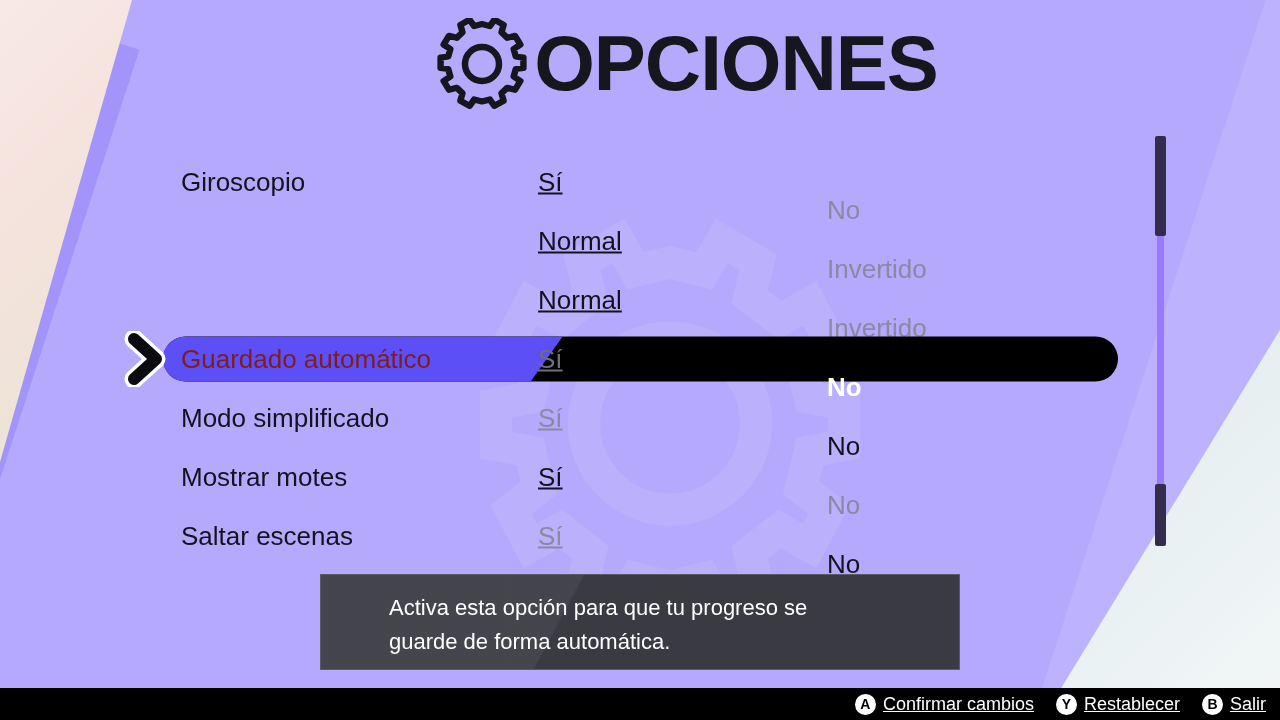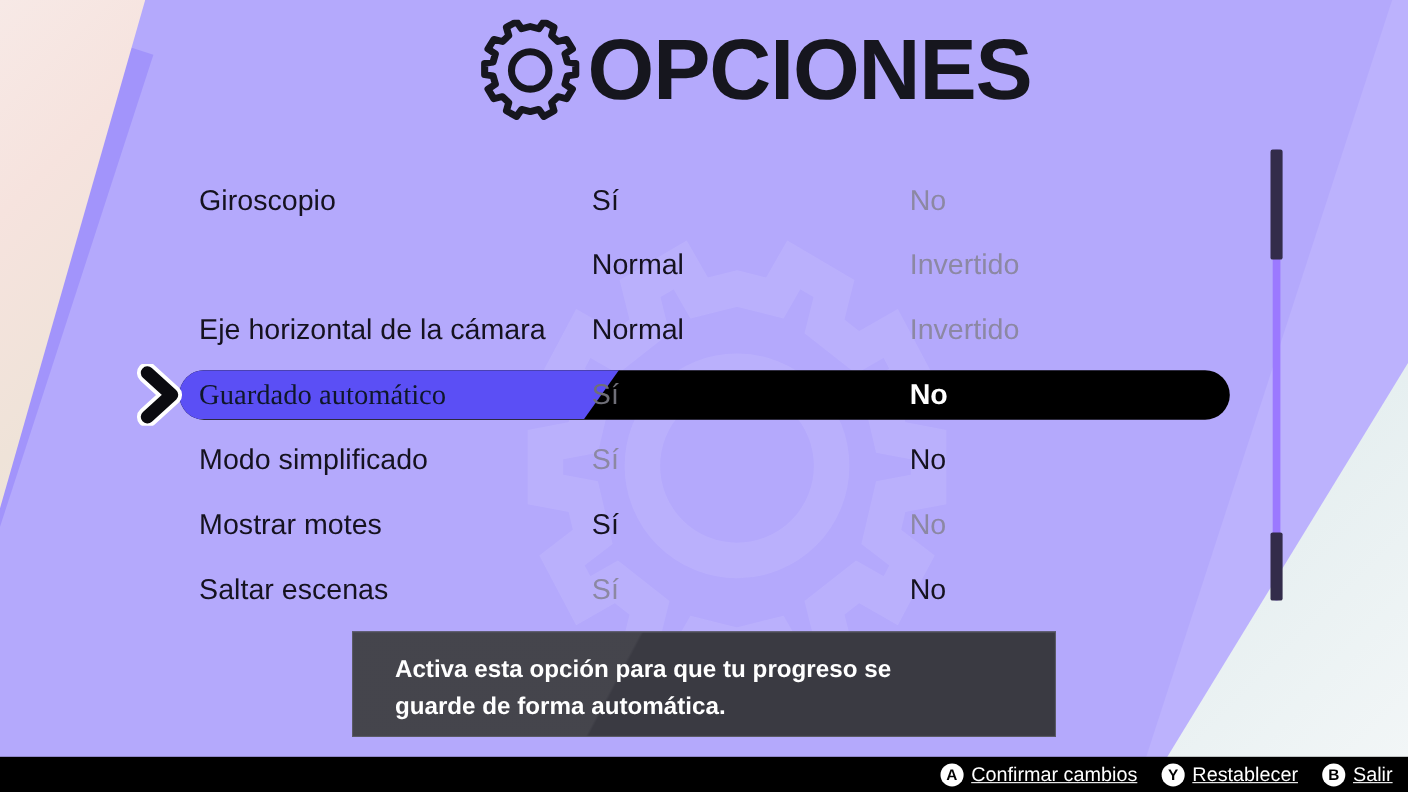--- a/index.html
+++ b/index.html
@@ -122,30 +122,29 @@
     color: #15121f;
     white-space: nowrap;
   }
   .opt-val {
     position: absolute;
     top: 50%;
     transform: translateY(-50%);
     font-size: 26px;
     white-space: nowrap;
   }
-  .opt-val.col-a { left: 538px; }
-  .opt-val.col-b { left: 827px; }
+  .opt-val.col-a { left: 538px; text-decoration: underline; }
+  .opt-val.col-b { left: 827px; margin-top: 28px; }
   .opt-val.on  { color: #15121f; }
   .opt-val.off { color: #8c88a3; }
 
   
   .opt-row.selected .opt-label {
-    color: #0f172a;
+    color: #7f1d1d;
     z-index: 4;
-    font-family: Liberation Serif, serif;
   }
   .opt-row.selected .opt-val.on  { color: #ffffff; font-weight: bold; z-index: 4; }
   .opt-row.selected .opt-val.off { color: #6f6f78; z-index: 4; }
 
   .sel-pill {
     position: absolute;
     left: 163px;
     top: 50%;
     transform: translateY(-50%);
     width: 955px;
@@ -215,22 +214,21 @@
     position: absolute;
     left: 320px;
     top: 574px;
     width: 640px;
     height: 96px;
     background:
       linear-gradient(118deg, rgba(255,255,255,0.055) 0%, rgba(255,255,255,0.055) 38%, rgba(255,255,255,0) 38.4%, rgba(255,255,255,0) 100%),
       #3a3a42;
     border: 1px solid #5a5a66;
     box-sizing: border-box;
-    padding: 16px 38px 0 38px;
-    font-weight: bold;
+    padding: 16px 38px 0 68px;
   }
   .desc-line {
     font-size: 22px;
     color: #ffffff;
     line-height: 34px;
     white-space: nowrap;
   }
 
   
   .bottom-bar {
@@ -325,21 +323,20 @@
       <span class="opt-val col-a on">Sí</span>
       <span class="opt-val col-b off">No</span>
     </div>
 
     <div class="opt-row">
       <span class="opt-val col-a on">Normal</span>
       <span class="opt-val col-b off">Invertido</span>
     </div>
 
     <div class="opt-row">
-      <span class="opt-label">Eje horizontal de la cámara</span>
       <span class="opt-val col-a on">Normal</span>
       <span class="opt-val col-b off">Invertido</span>
     </div>
 
     <div class="opt-row selected">
       <div class="sel-pill">
         <div class="sel-pill-left"></div>
       </div>
       <div class="cursor-arrow">
         <svg viewBox="0 0 50 56" aria-hidden="true">

